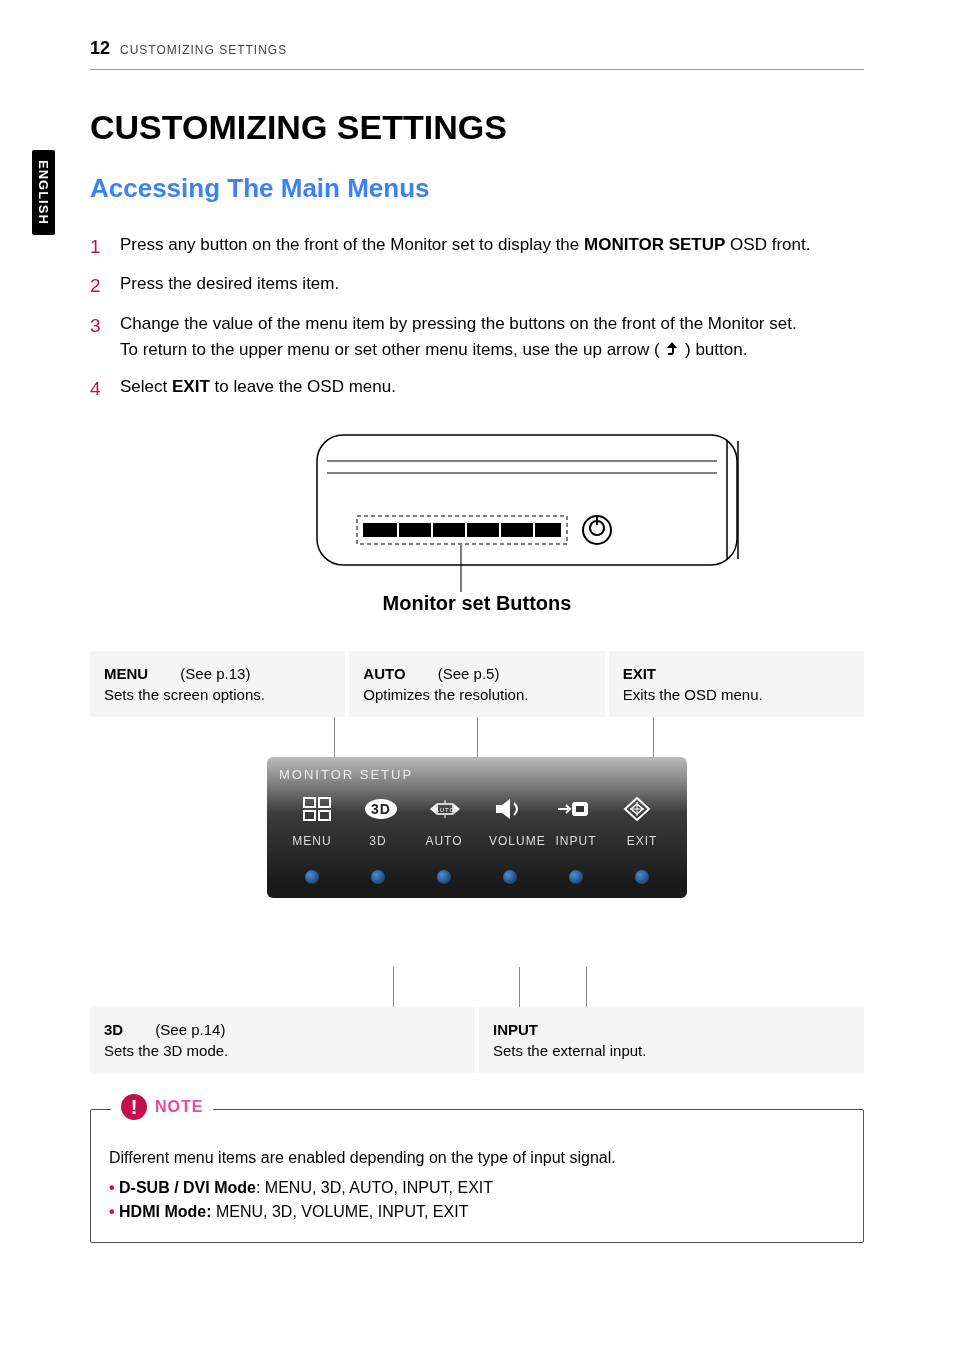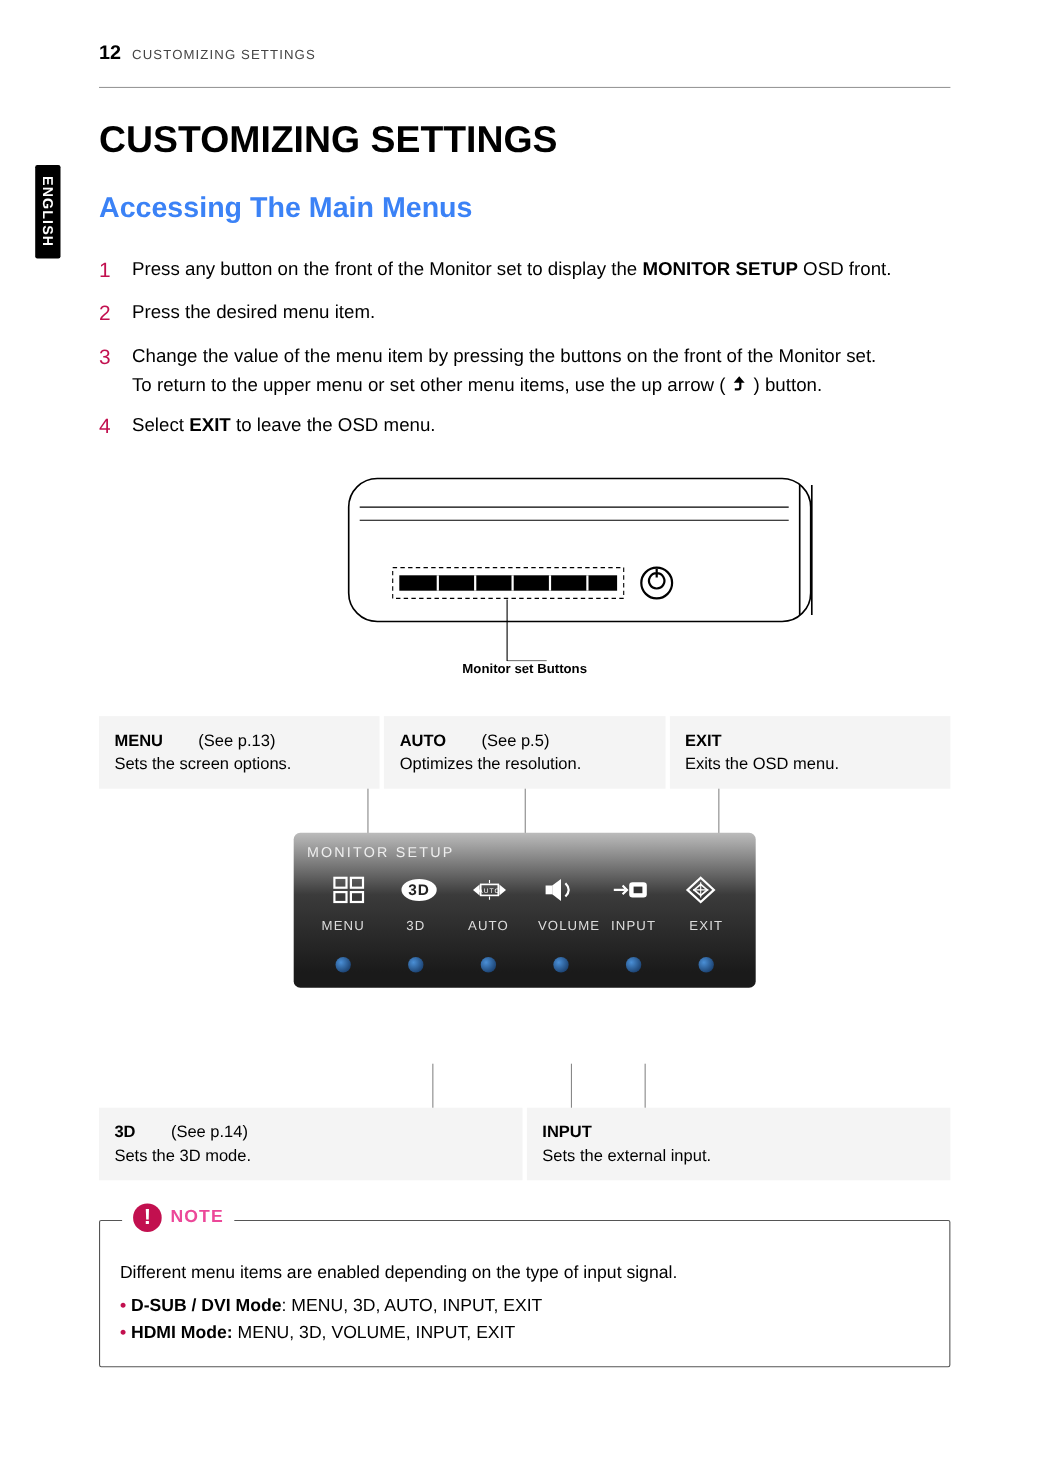--- a/index.html
+++ b/index.html
@@ -11,21 +11,21 @@
     height: 1348px;
     position: relative;
     overflow: hidden;
   }
   .page-header {
     position: absolute;
     top: 38px;
     left: 90px;
     right: 90px;
     border-bottom: 1px solid #999;
-    padding-bottom: 20px;
+    padding-bottom: 10px;
     display: flex;
     align-items: baseline;
     gap: 10px;
   }
   .page-num { font-weight: bold; font-size: 18px; }
   .page-head-title { font-size: 12px; letter-spacing: 1px; color: #444; }
   .lang-tab {
     position: absolute;
     top: 150px;
     left: 32px;
@@ -58,21 +58,21 @@
     height: 180px;
     margin: 10px auto 40px auto;
   }
   .monitor-fig svg { width: 100%; height: 100%; }
   .fig-label {
     position: absolute;
     bottom: -4px;
     left: 50%;
     transform: translateX(-50%);
     background: #fff;
-    font-size: 12px;
+    font-size: 20px;
     font-weight: bold;
     padding: 0 8px;
   }
   .info-row {
     display: flex;
     gap: 4px;
     margin-bottom: 4px;
   }
   .info-box {
     background: #f4f4f4;
@@ -159,21 +159,21 @@
 
   <ol class="steps">
     <li>
       <span class="num">1</span>
       <span class="txt">
         <span>Press any button on the front of the Monitor set to display the </span><span class="b">MONITOR SETUP</span><span> OSD front.</span>
       </span>
     </li>
     <li>
       <span class="num">2</span>
-      <span class="txt">Press the desired menu item.</span>
+      <span class="txt">Press the desired items item.</span>
     </li>
     <li>
       <span class="num">3</span>
       <span class="txt">
         <span>Change the value of the menu item by pressing the buttons on the front of the Monitor set.</span><br>
         <span>To return to the upper menu or set other menu items, use the up arrow (</span>
         <svg class="up-arrow-inline" viewBox="0 0 16 16">
             <path d="M8 1 L13 7 L10 7 L10 11 Q10 14 7 14 L4 14 L4 12 L7 12 Q8 12 8 11 L8 7 L3 7 Z" fill="#000"></path>
           </svg>
         <span>) button.</span>

